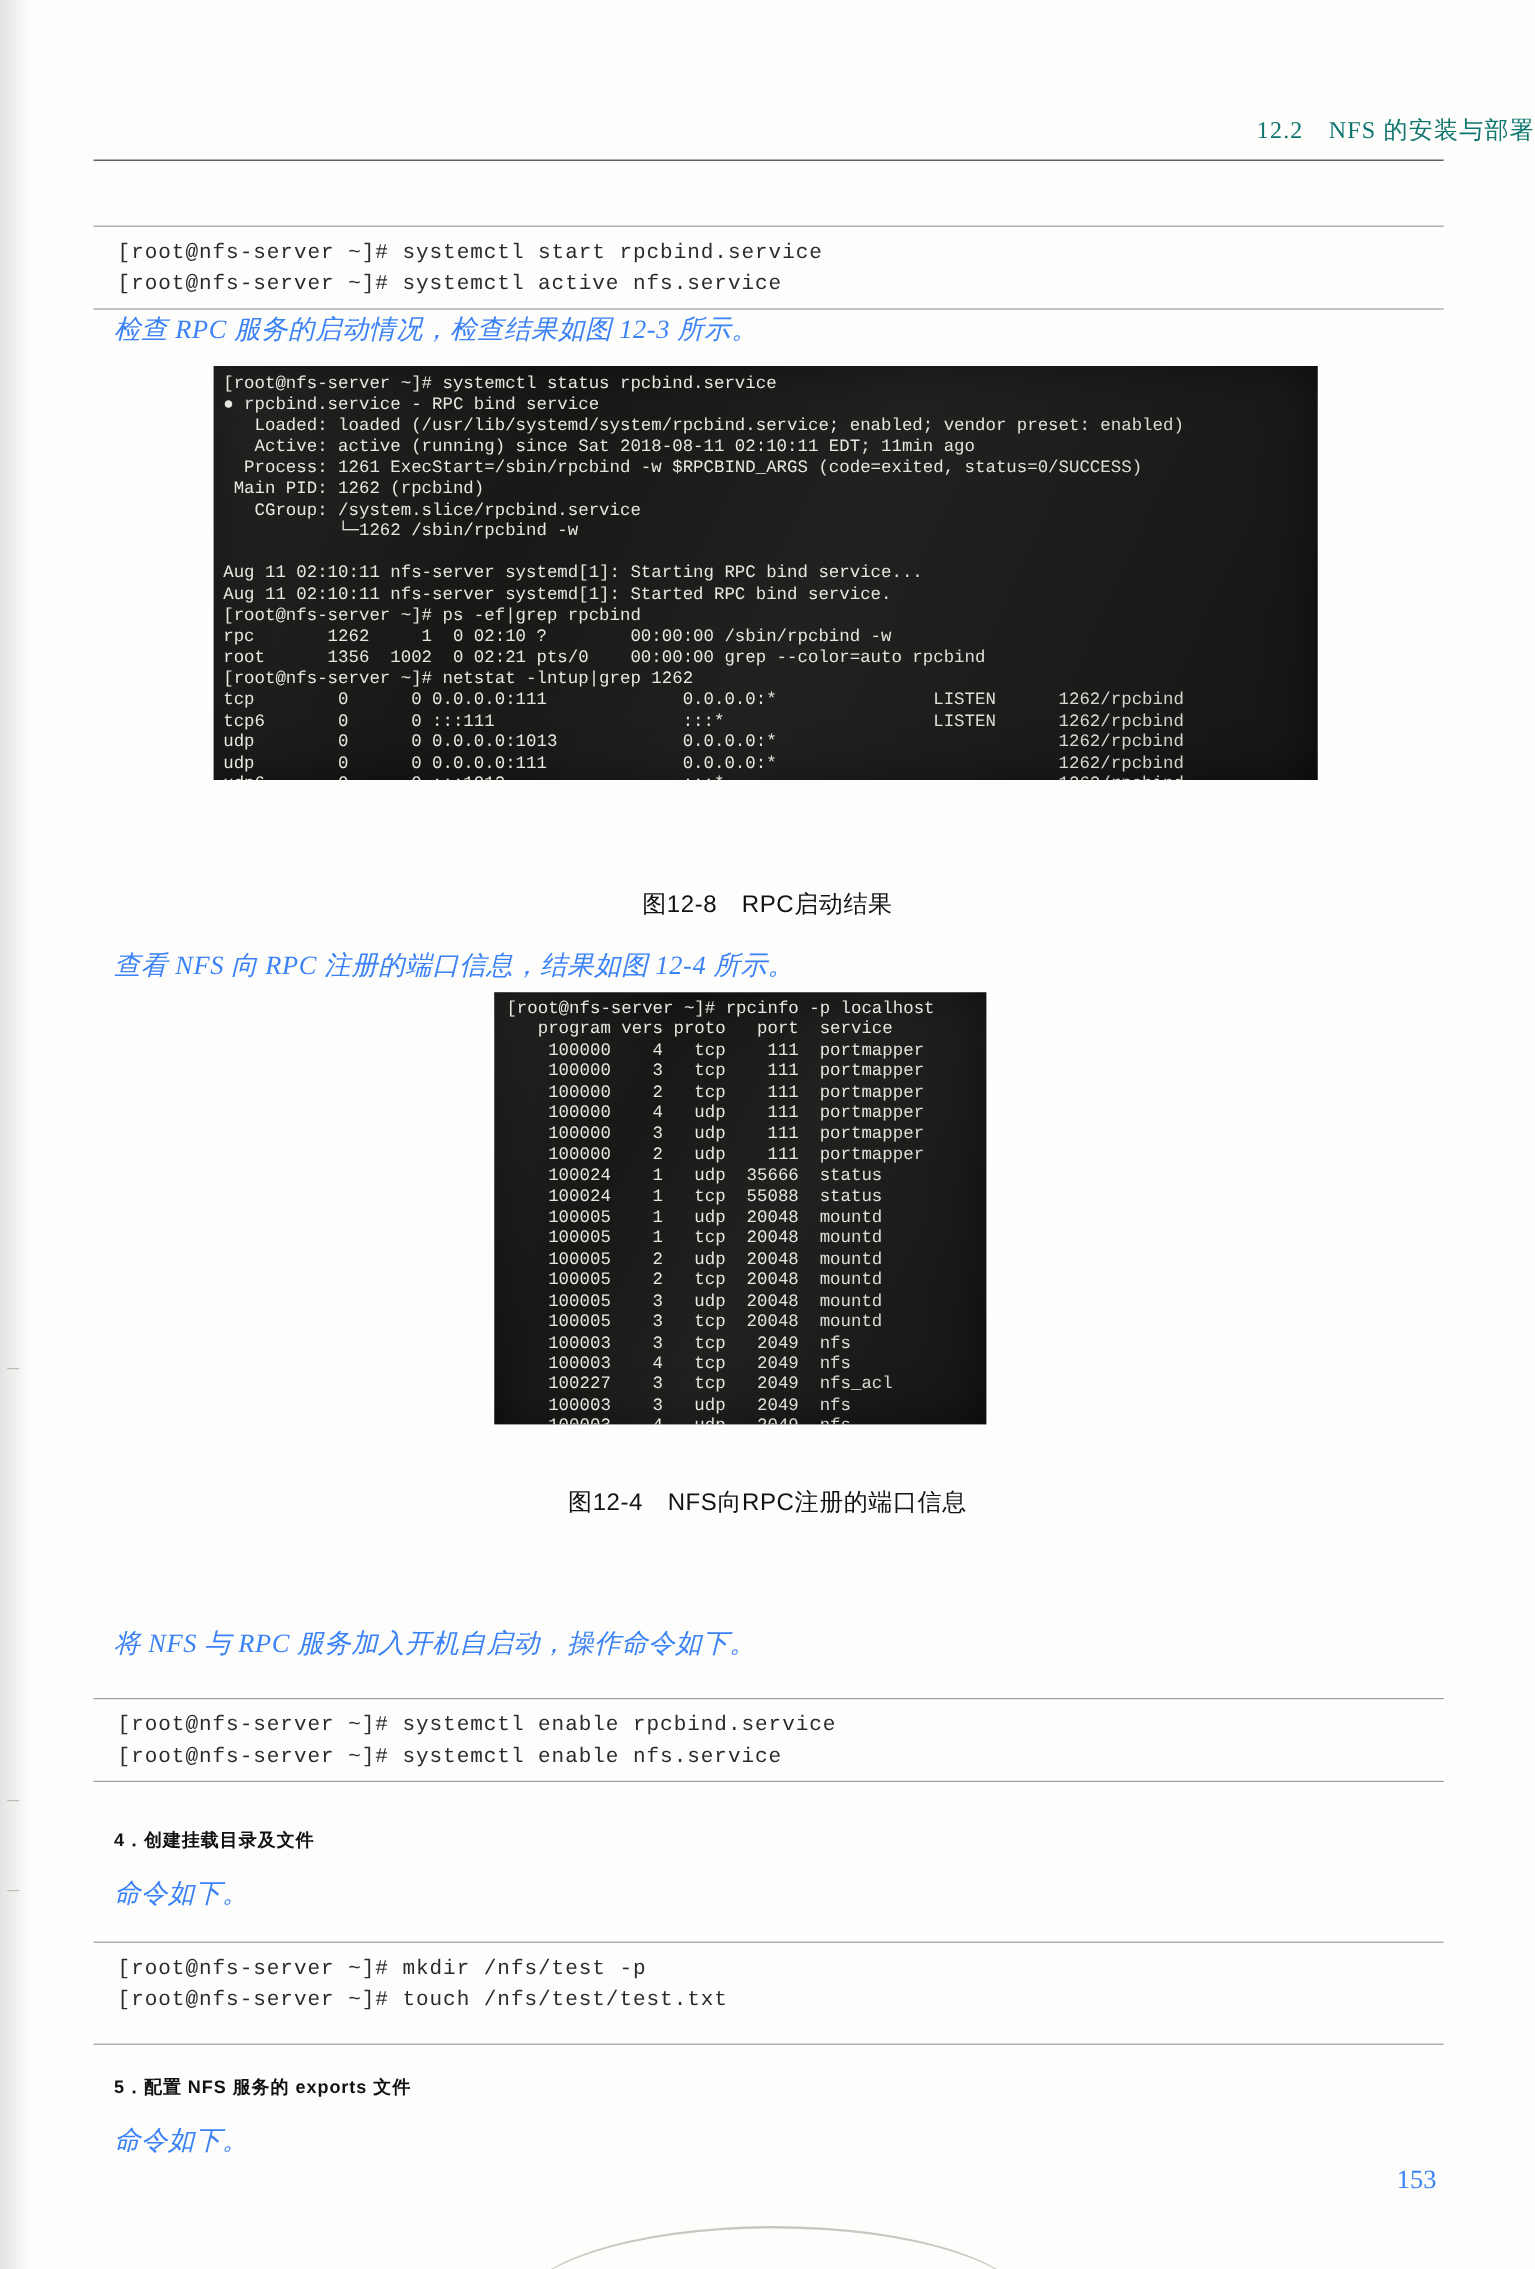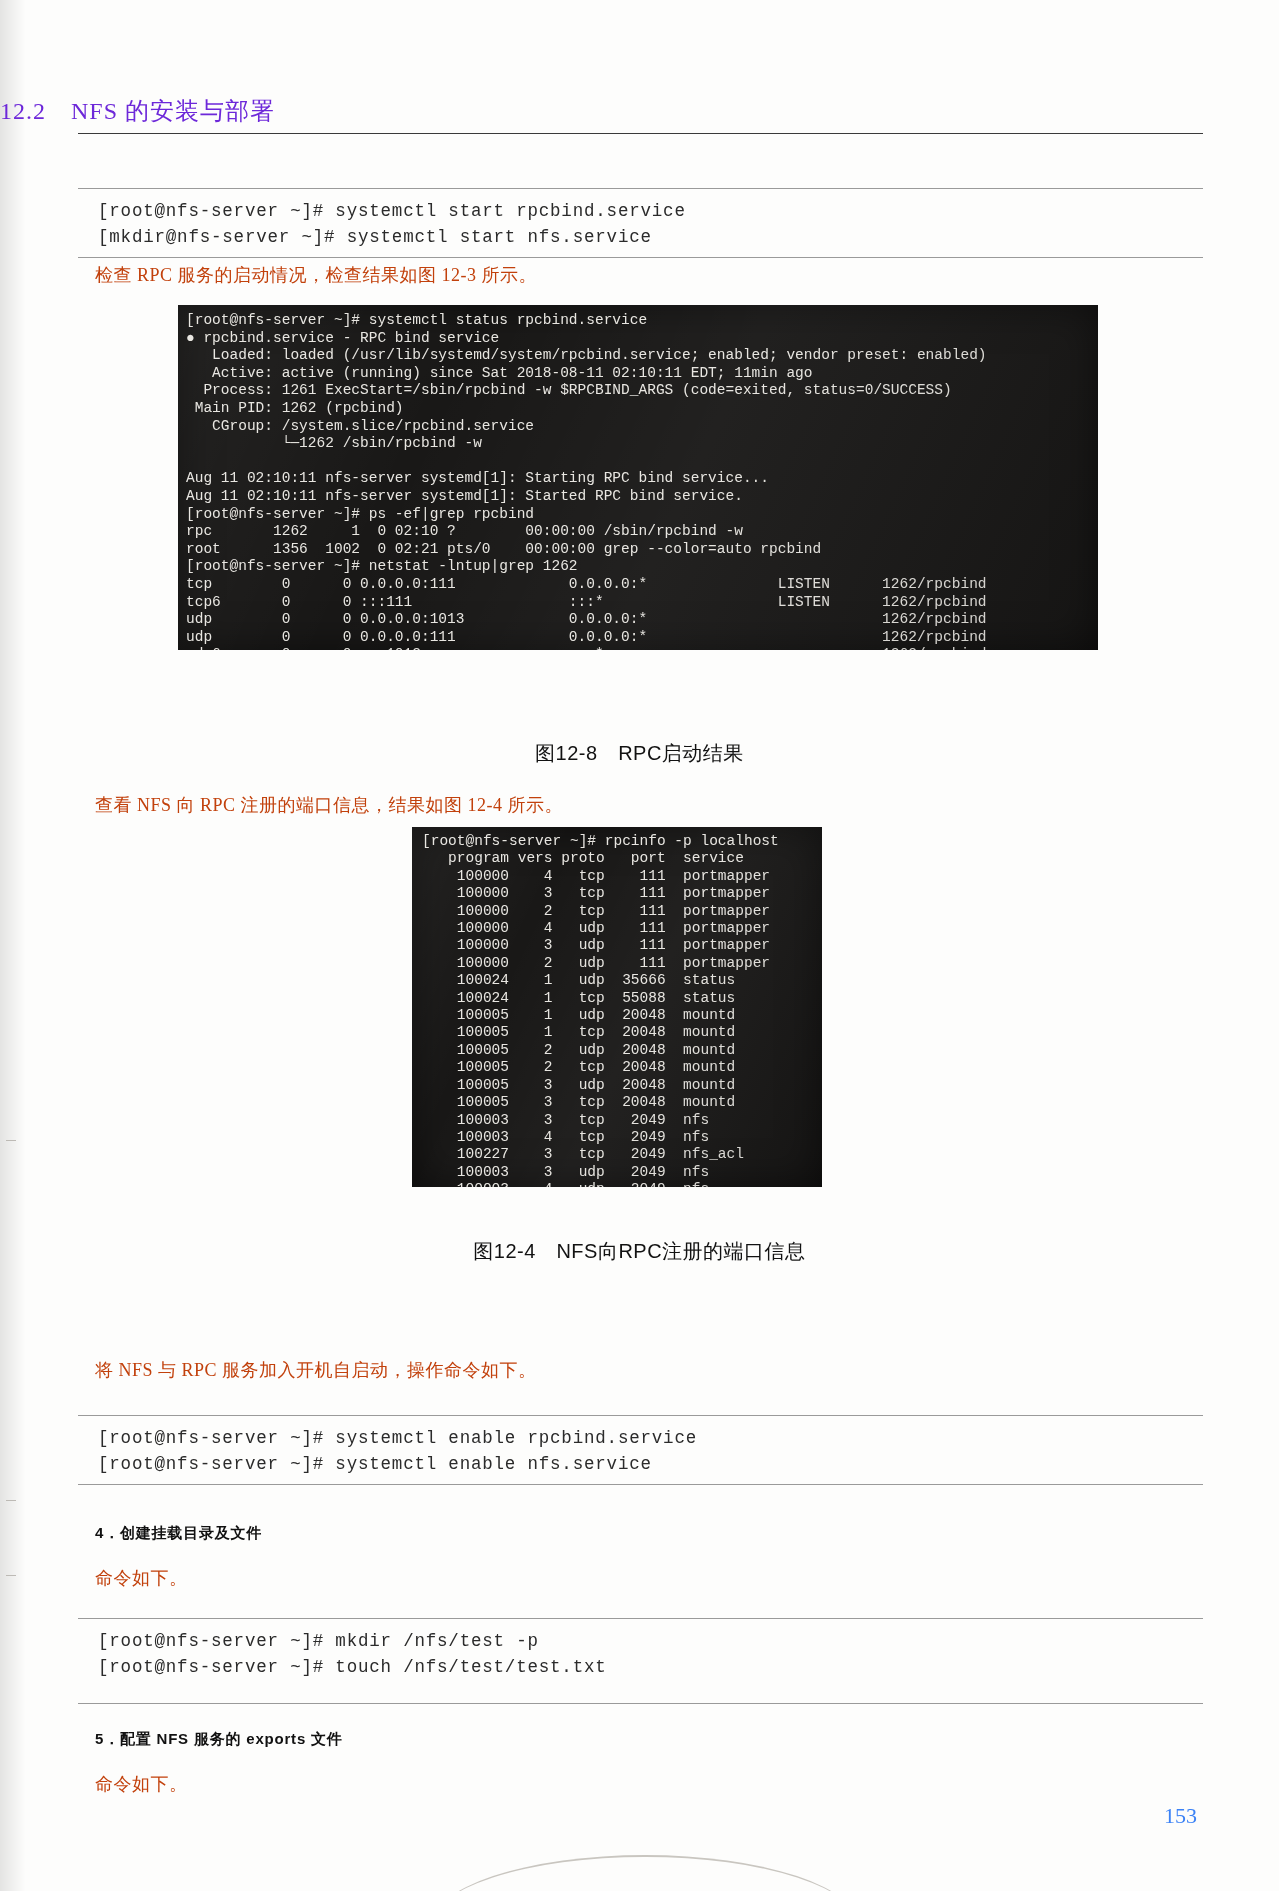--- a/index.html
+++ b/index.html
@@ -20,24 +20,24 @@
     width: 1279px;
     height: 1891px;
     background: #fdfdfc;
   }
   
   .running-head {
     position: absolute;
     top: 95px;
     left: 0;
     width: 100%;
-    text-align: left;
-    font-size: 24px;
+    text-align: right;
+    font-size: 20px;
     letter-spacing: 1px;
-    color: #6d28d9;
+    color: #0f766e;
     font-family: "Liberation Serif", serif;
   }
   .head-rule {
     position: absolute;
     top: 133px;
     left: 78px;
     width: 1125px;
     height: 1px;
     background: #3a3a3a;
   }
@@ -63,25 +63,26 @@
     background: #9a9a9a;
   }
   .code-block .rule-top { top: 0; }
   .code-block .rule-bottom { bottom: 0; }
   .code-line { white-space: pre; }
 
   
   .para {
     position: absolute;
     left: 95px;
-    font-size: 18px;
+    font-size: 22px;
     line-height: 30px;
-    color: #c2410c;
+    color: #3b82f6;
     font-family: "Liberation Serif", serif;
     letter-spacing: 0.5px;
+    font-style: italic;
   }
   
   .figure {
     position: absolute;
     background: #191817;
     color: #e8e6e1;
     font-family: "Liberation Mono", monospace;
     overflow: hidden;
     box-shadow: inset 0 0 40px rgba(0,0,0,0.55);
   }
@@ -175,21 +176,21 @@
   <div class="tick" style="top:1140px"></div>
   <div class="tick" style="top:1500px"></div>
   <div class="tick" style="top:1575px"></div>
 
   <div class="running-head">12.2　NFS 的安装与部署</div>
   <div class="head-rule"></div>
 
   <div class="code-block" style="top:188px;height:70px;">
     <div class="rule-top"></div>
     <div class="code-line">[root@nfs-server ~]# systemctl start rpcbind.service</div>
-    <div class="code-line">[mkdir@nfs-server ~]# systemctl start nfs.service</div>
+    <div class="code-line">[root@nfs-server ~]# systemctl active nfs.service</div>
     <div class="rule-bottom"></div>
   </div>
 
   <div class="para" style="top:260px;">检查 RPC 服务的启动情况，检查结果如图 12-3 所示。</div>
 
   <div class="figure fig1">
     <div class="fig-noise"></div>
     <div class="l">[root@nfs-server ~]# systemctl status rpcbind.service</div>
     <div class="l">● rpcbind.service - RPC bind service</div>
     <div class="l">   Loaded: loaded (/usr/lib/systemd/system/rpcbind.service; enabled; vendor preset: enabled)</div>

